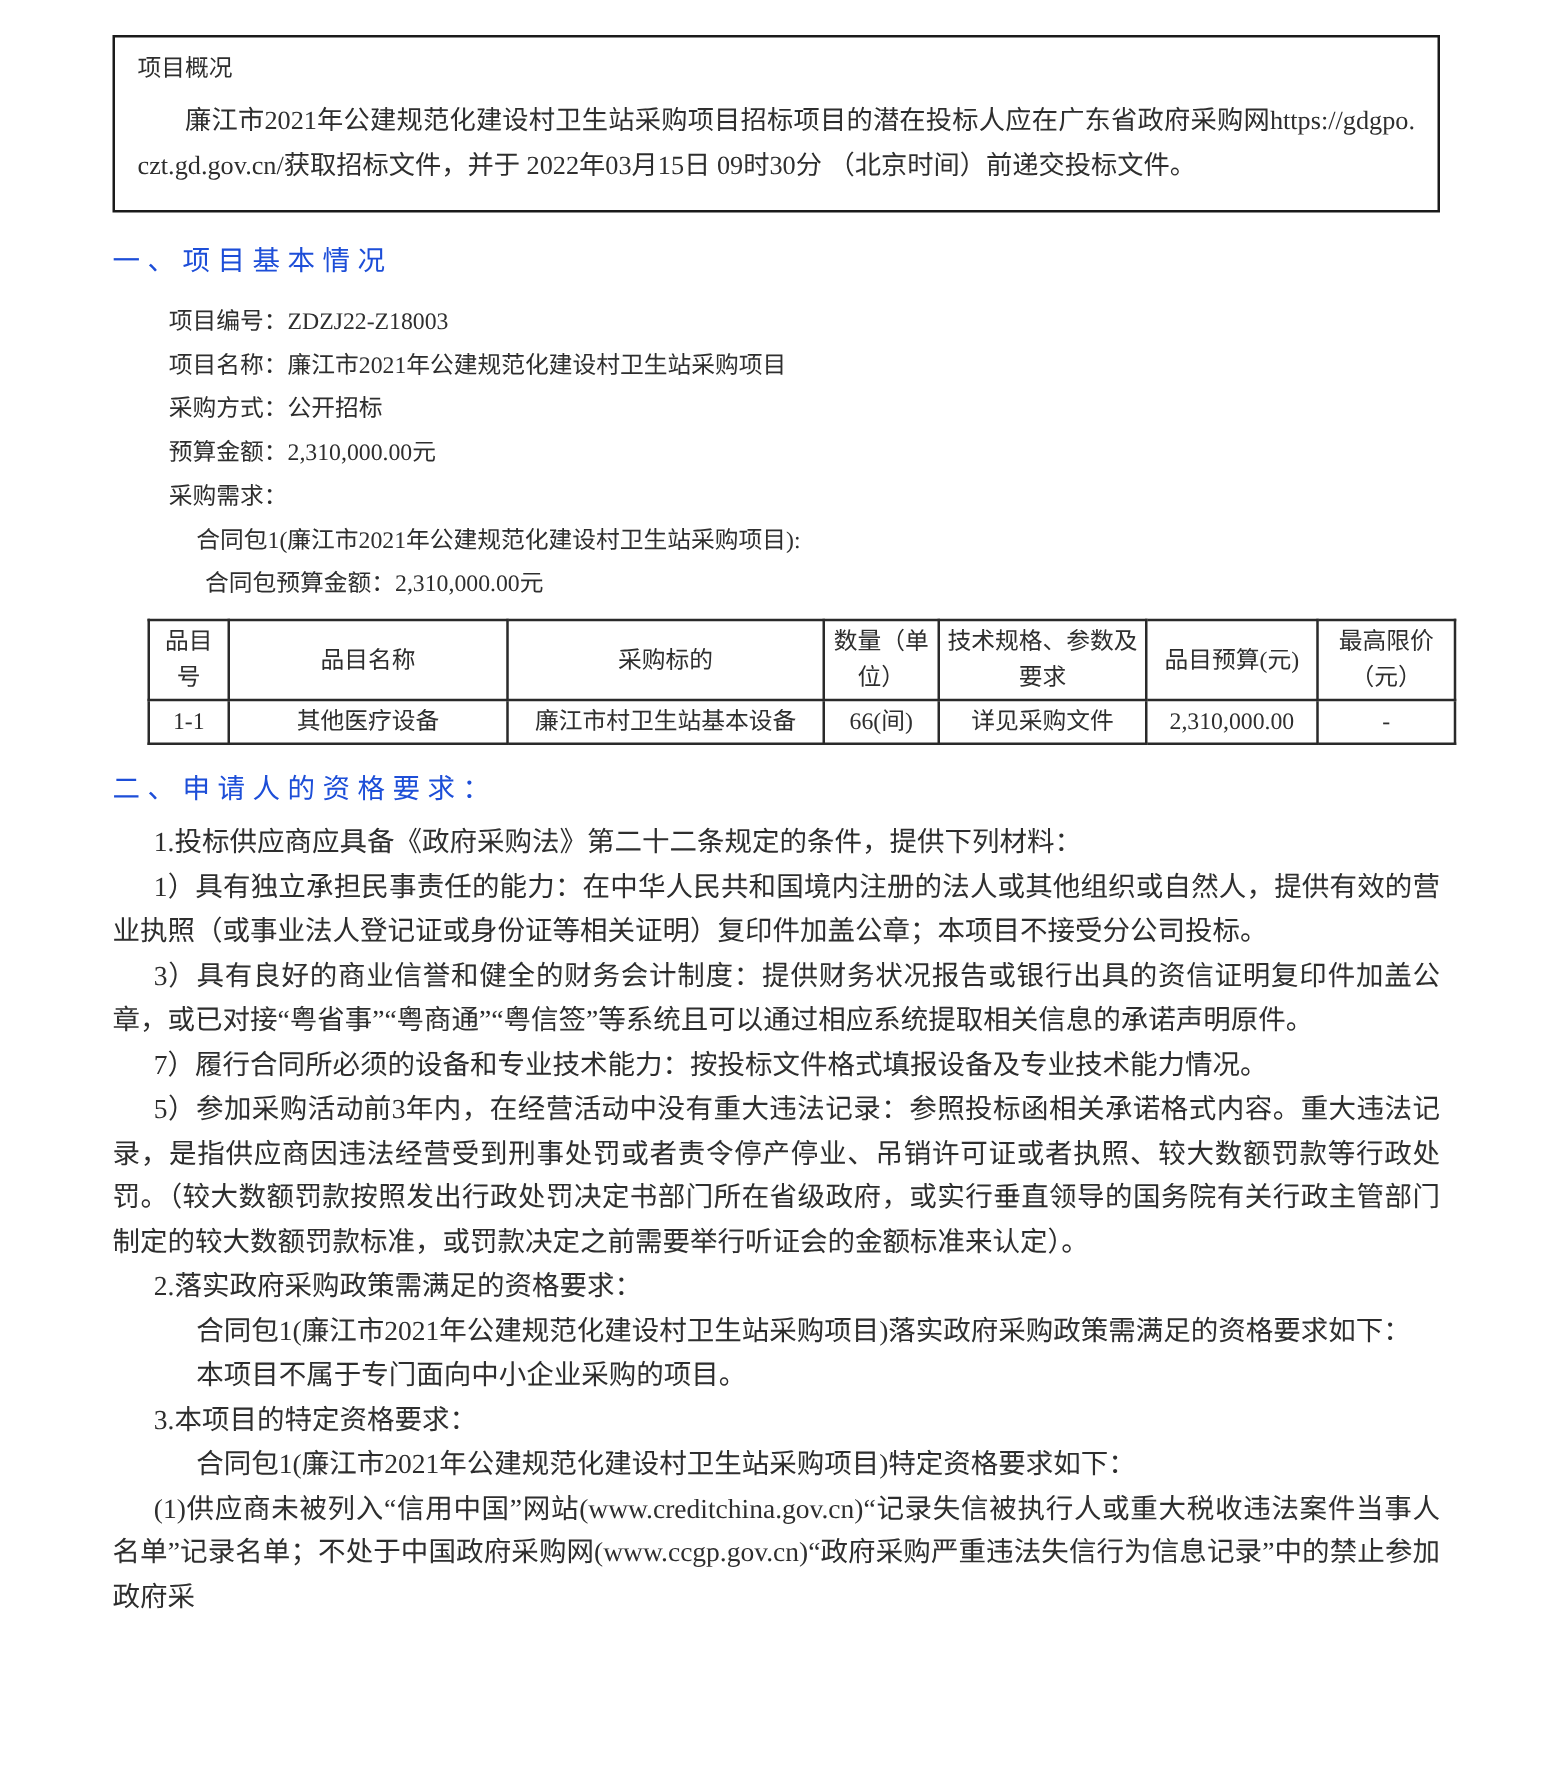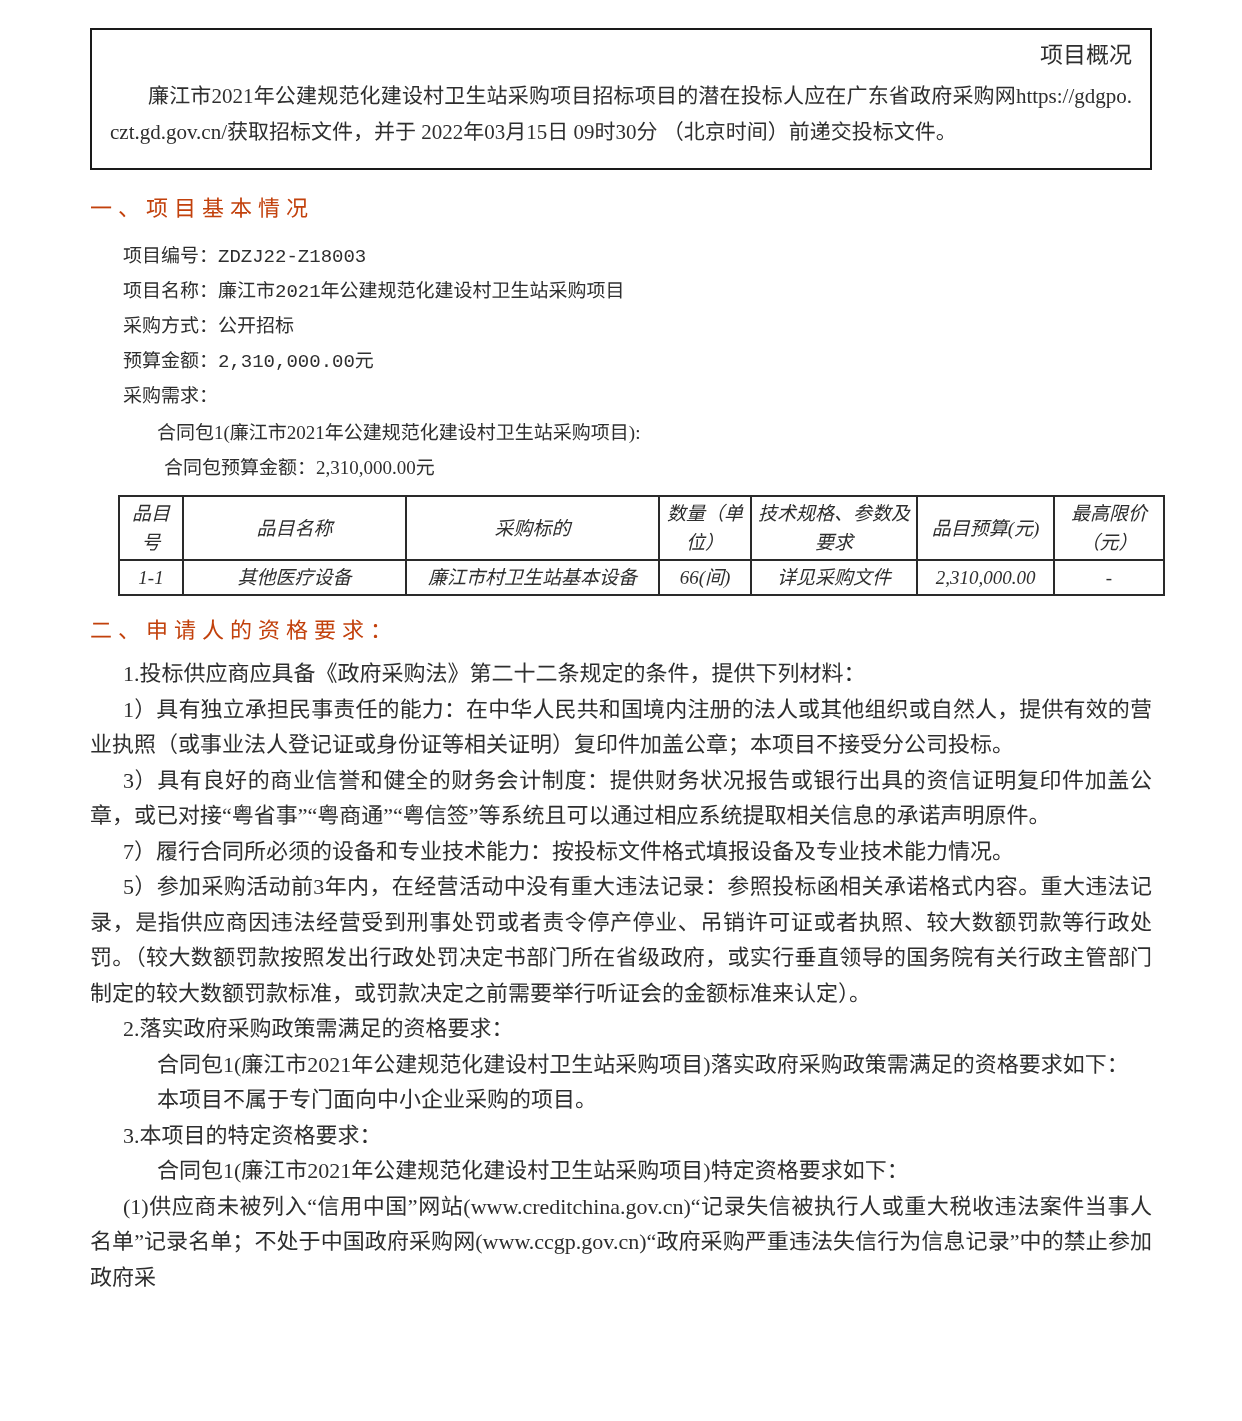--- a/index.html
+++ b/index.html
@@ -19,63 +19,60 @@
     background: #ffffff;
   }
 
   
   .overview-box {
     border: 2px solid #1a1a1a;
     padding: 12px 18px 18px 18px;
     min-height: 130px;
   }
   .overview-title {
-    font-size: 23px;
+    font-size: 19px;
     line-height: 28px;
-    text-align: right;
   }
   .overview-body {
     margin-top: 8px;
     font-size: 21px;
     line-height: 36px;
     text-align: justify;
     text-indent: 38px;
     word-break: break-all;
   }
 
   
   .sec-heading {
     font-size: 22px;
     letter-spacing: 6px;
     line-height: 30px;
-    color: #c2410c;
+    color: #1d4ed8;
   }
   .sec-heading.first { margin: 24px 0 16px 0; }
   .sec-heading.second { margin: 20px 0 10px 0; }
 
   
   .field-line {
-    margin-left: 33px;
+    margin-left: 45px;
     font-size: 19px;
     line-height: 35px;
     white-space: nowrap;
-    font-family: Liberation Mono, monospace;
   }
   .contract-line  { margin-left: 67px; font-size: 19px; line-height: 35px; }
   .contract-line2 { margin-left: 74px; font-size: 19px; line-height: 35px; }
 
   
   table.items {
     border-collapse: collapse;
     table-layout: fixed;
     width: 1045px;
     margin: 10px 0 0 28px;
     font-size: 19px;
     color: #2e2e2e;
-    font-style: italic;
   }
   table.items th, table.items td {
     border: 2px solid #2a2a2a;
     font-weight: normal;
     text-align: center;
     vertical-align: middle;
     padding: 2px 6px;
     line-height: 29px;
     word-break: break-all;
   }

